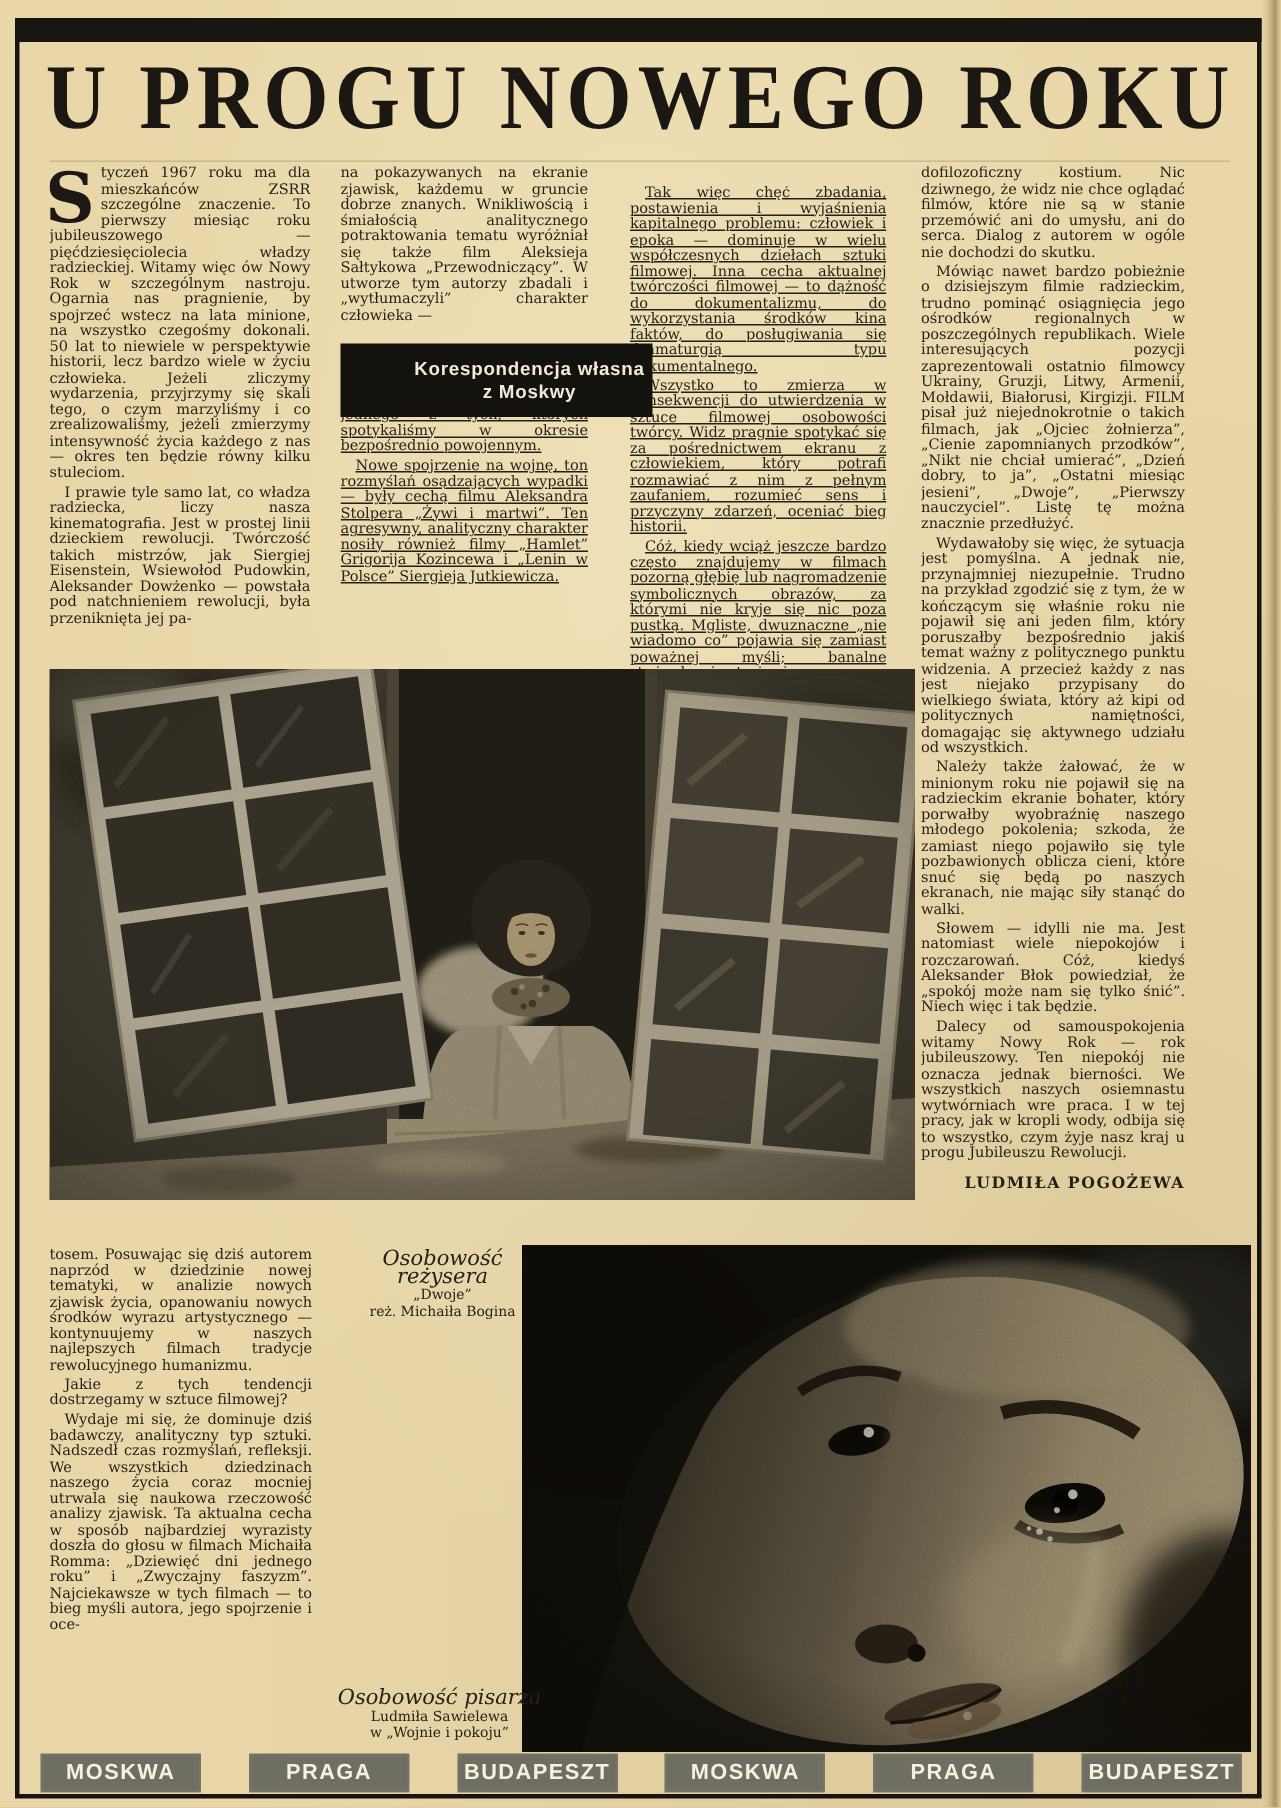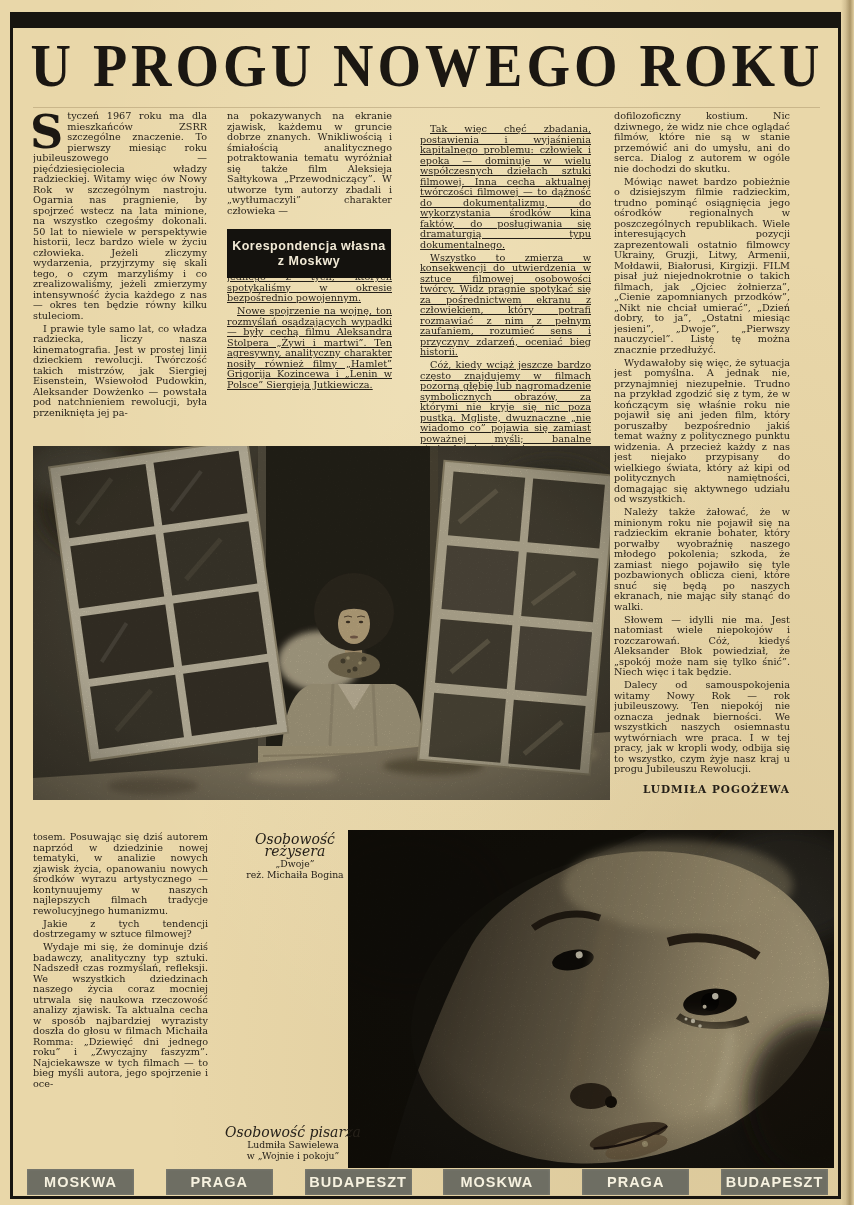--- a/index.html
+++ b/index.html
@@ -31,21 +31,21 @@
   .col1a{left:33px;top:111px;width:174px;height:334px;}
   .col2a{left:227px;top:111px;width:165px;height:116px;}
   .col2b{left:227px;top:272px;width:165px;height:158px;text-decoration:underline;}
   .col3a{left:420px;top:124px;width:171px;height:332px;text-decoration:underline;}
   .col4{left:614px;top:111px;width:176px;height:712px;}
   .col1b{left:33px;top:832px;width:175px;height:336px;}
   
   .corr-box{position:absolute;left:227px;top:229px;width:164px;height:49px;background:#14120e;
     color:#f2ead6;font-family:"Liberation Sans",sans-serif;font-weight:bold;font-size:12.5px;
     line-height:15px;letter-spacing:.5px;text-align:center;display:flex;flex-direction:column;
-    justify-content:center;z-index:2;}
+    justify-content:center;z-index:2;padding-left:44px;}
   
   .photo{position:absolute;z-index:2;}
   .photo svg{display:block;width:100%;height:100%;}
   .photo1{left:33px;top:446px;width:577px;height:354px;}
   .photo2{left:348px;top:830px;width:486px;height:338px;}
   
   .caption{position:absolute;z-index:2;text-align:center;color:#26211a;}
   .cap1{left:224px;top:833px;width:142px;}
   .cap2{left:221px;top:1126px;width:144px;}
   .caption .l1{font-style:italic;font-size:14px;line-height:12px;margin-bottom:2px;}

